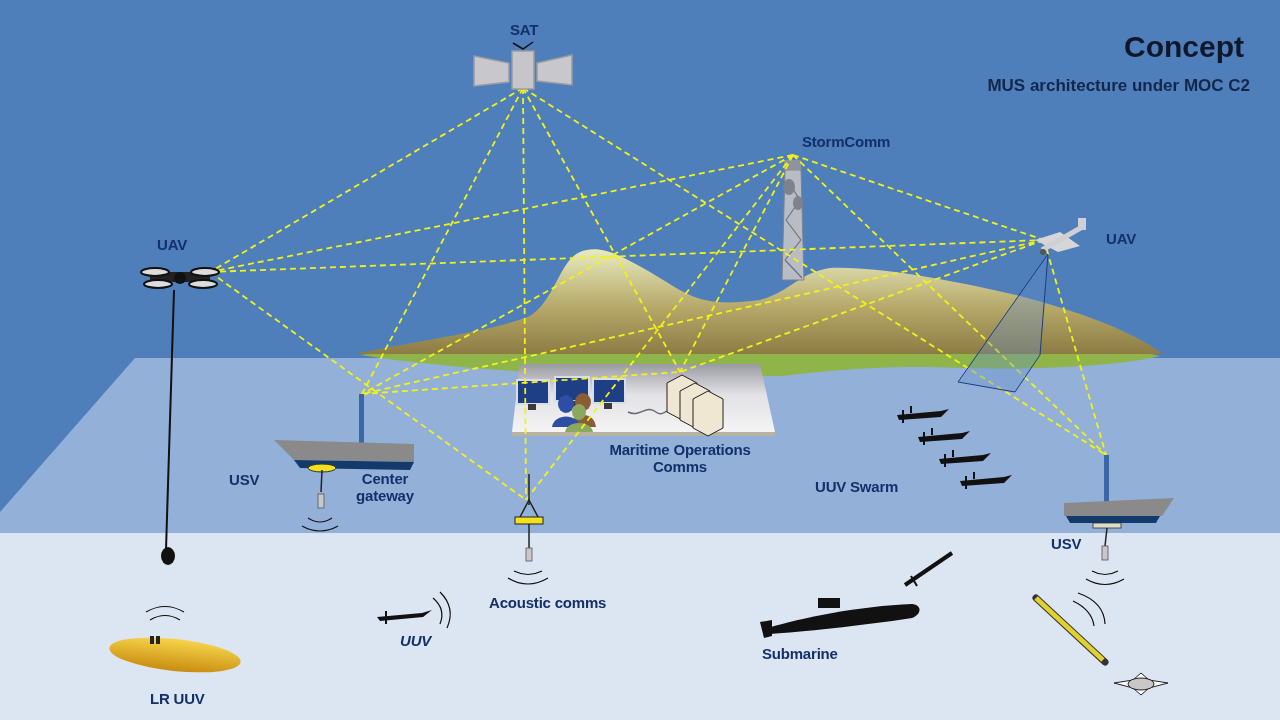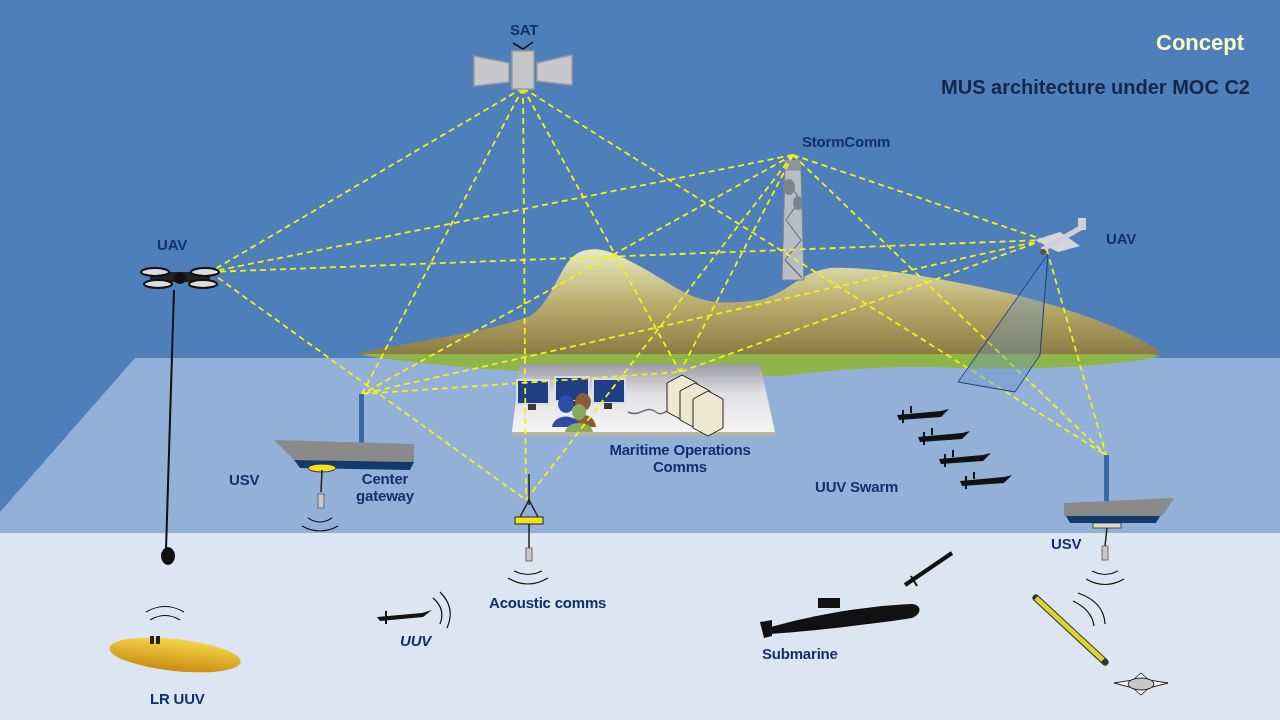--- a/index.html
+++ b/index.html
@@ -1,21 +1,21 @@
 <!DOCTYPE html>
 <html><head>
   <meta charset="utf-8">
   <style>
     html, body { margin: 0; padding: 0; }
     body { width: 1280px; height: 720px; overflow: hidden; position: relative; background: #4e7fbb; font-family: "Liberation Sans", sans-serif; }
     #scene { position: absolute; left: 0; top: 0; width: 1280px; height: 720px; }
     .lbl { position: absolute; color: #13306a; font-family: "Liberation Sans", sans-serif; font-weight: bold; white-space: nowrap; letter-spacing: -0.2px; }
     .lbl.center { text-align: center; }
-    .title { position: absolute; right: 36px; top: 30px; font-size: 22px; color: #fef9c3; font-weight: bold; font-family: "Liberation Sans", sans-serif; margin-left: 28px; }
-    .subtitle { position: absolute; right: 30px; top: 76px; font-size: 20px; color: #14274a; font-weight: bold; font-family: "Liberation Sans", sans-serif; text-align: center; }
+    .title { position: absolute; right: 36px; top: 30px; font-size: 30px; color: #0f172a; font-weight: bold; font-family: "Liberation Sans", sans-serif; margin-left: 28px; }
+    .subtitle { position: absolute; right: 30px; top: 76px; font-size: 17px; color: #14274a; font-weight: bold; font-family: "Liberation Sans", sans-serif; text-align: center; }
     .small { font-size: 15px; text-align: right; }
   </style>
 </head>
 <body>
 
 <svg id="scene" viewBox="0 0 1280 720" xmlns="http://www.w3.org/2000/svg">
   <defs>
     <linearGradient id="islandGrad" x1="0" y1="0" x2="0" y2="1">
       <stop offset="0" stop-color="#e8ebc0"></stop>
       <stop offset="0.55" stop-color="#b6a96a"></stop>

